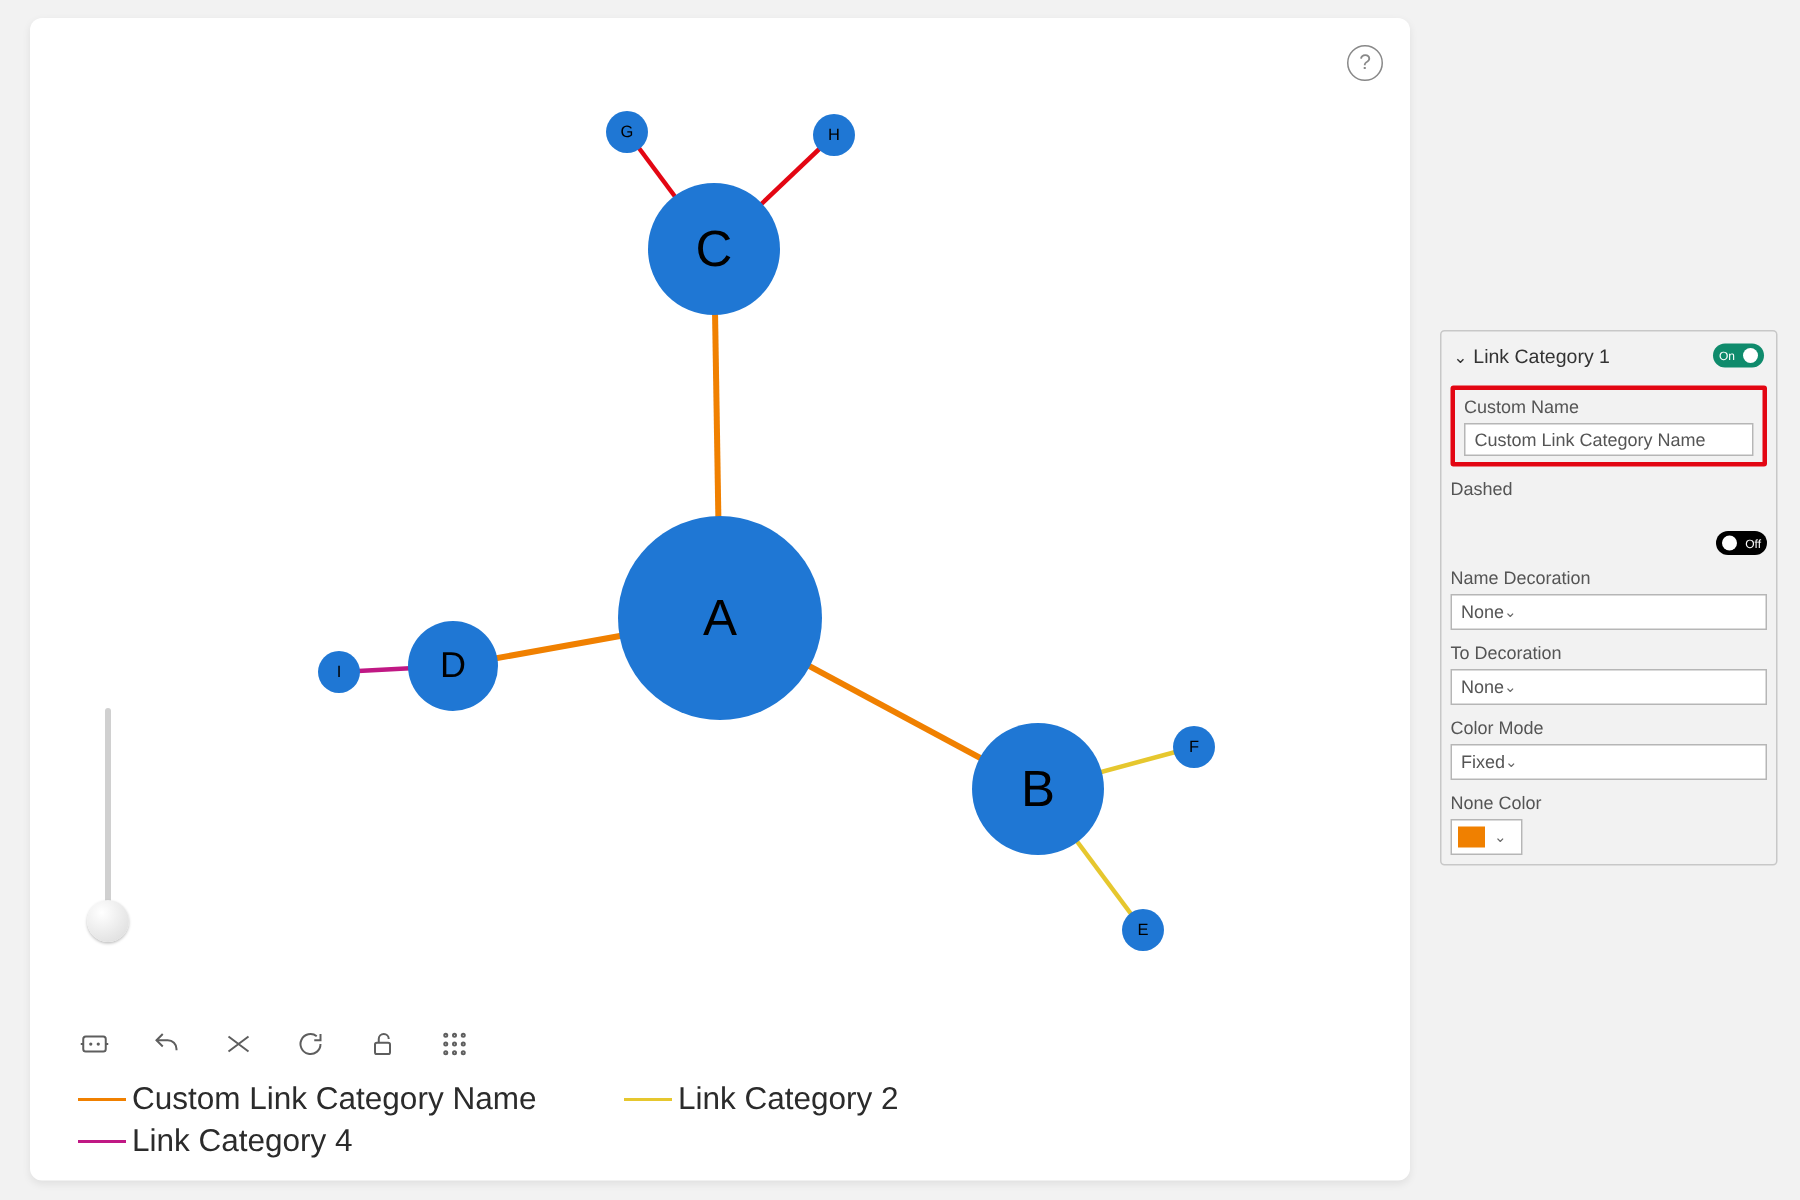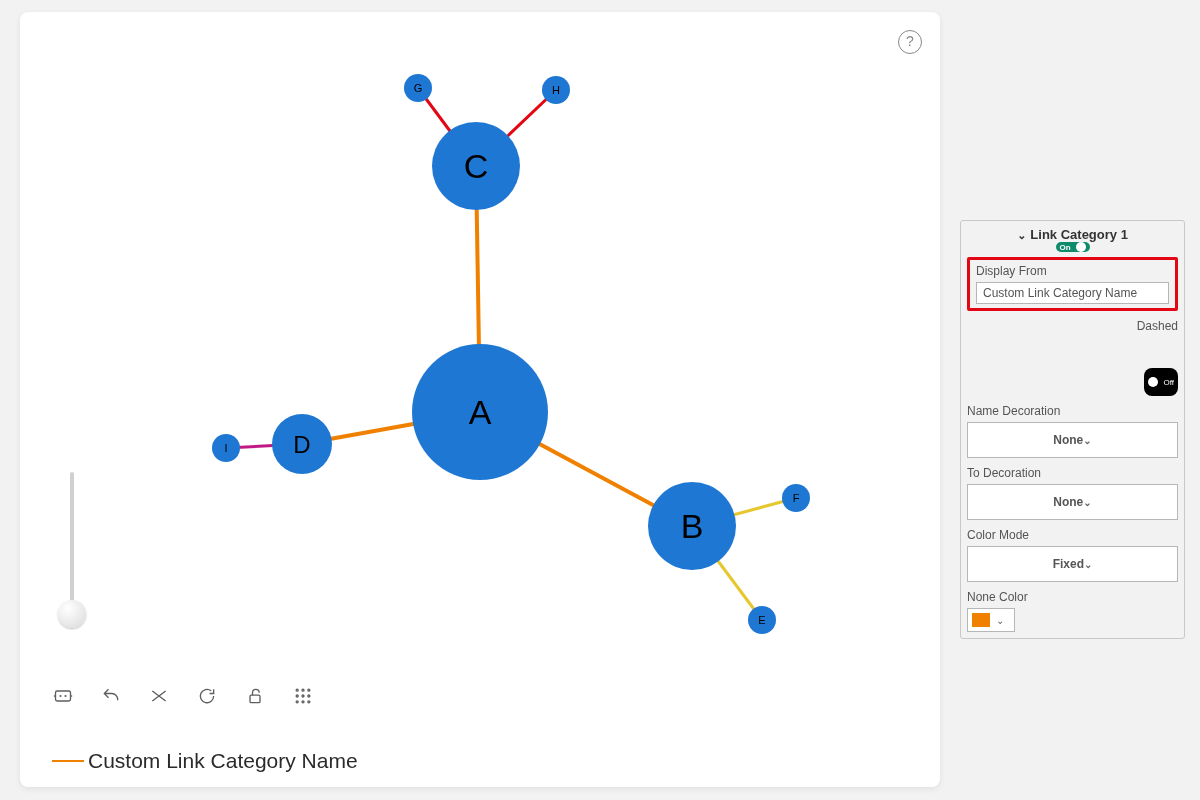--- a/index.html
+++ b/index.html
@@ -40,54 +40,54 @@
 .legend-item { display: flex; align-items: center; gap: 4px; font-size: 21px; color: #2b2b2b; }
 .legend-swatch { width: 32px; height: 0; border-top: 2px solid; }
 
 
 .panel {
   position: absolute; left: 960px; top: 220px; width: 225px;
   background: #f2f2f2; border: 1px solid #c8c8c8; border-radius: 3px;
   font-size: 12px; color: #555;
 }
 .panel-header {
-  display: flex; align-items: center; justify-content: space-between;
+  display: flex; align-items: flex-end; justify-content: space-between;
   padding: 6px 8px; height: 30px;
-  font-weight: 700; color: #333; font-size: 13px; flex-direction: column;
+  font-weight: 400; color: #333; font-size: 13px;
 }
 .panel-header .chev { font-size: 11px; margin-right: 4px; }
 .toggle {
   display: inline-flex; align-items: center;
-  width: 34px; height: 28px; border-radius: 8px;
+  width: 34px; height: 16px; border-radius: 8px;
   font-size: 8px; color: #fff; padding: 0 4px; cursor: pointer;
 }
 .toggle.on  { background: #0f8b6c; justify-content: flex-start; }
 .toggle.on::after  { content:""; width:10px; height:10px; background:#fff; border-radius:50%; margin-left:auto; }
 .toggle.off { background: #000000; justify-content: flex-end; margin-top: 35px; }
 .toggle.off::before{ content:""; width:10px; height:10px; background:#fff; border-radius:50%; margin-right:auto; }
 
 .panel-body { padding: 6px; display: flex; flex-direction: column; gap: 8px; }
 
 .field-group { display: flex; flex-direction: column; gap: 4px; }
 .field-label { font-size: 12px; color: #555; }
 
 .highlight-box { border: 3px solid #e30613; padding: 4px 6px; border-radius: 2px; }
 
 .text-input {
   width: 100%; height: 22px; border: 1px solid #b6b6b6; background:#fff;
   padding: 0 6px; font-size: 12px; color:#555;
 }
 .select {
-  width: 100%; height: 36px; border: 1px solid #b6b6b6; background:#fff;
+  width: 100%; height: 24px; border: 1px solid #b6b6b6; background:#fff;
   padding: 0 6px; font-size: 12px; color:#555;
-  display:flex; align-items:center; justify-content:center; cursor:pointer;font-weight:bold;
+  display:flex; align-items:center; justify-content:flex-start; cursor:pointer;
 }
 .select .caret { font-size:10px; color:#666; }
 
-.row-between { display:flex; justify-content:space-between; align-items:flex-end;flex-direction:column; }
+.row-between { display:flex; justify-content:space-between; align-items:flex-start; }
 
 .color-picker { display:inline-flex; align-items:center; border:1px solid #b6b6b6; background:#fff; height:24px; padding:0 4px; gap:6px; cursor:pointer; width:48px; }
 .color-sw { width:18px; height:14px; background:#f08000; }
 .color-picker .caret { font-size:10px; color:#666; }
 
 .node { fill:#1f77d4; }
 .node-label { font-size:24px; fill:#000; text-anchor:middle; dominant-baseline:central; font-family:inherit; }
 .node-label.small { font-size:11px; }
 </style>
 </head>
@@ -178,34 +178,42 @@
           <circle cx="19" cy="19" r="1.2"></circle>
       </svg>
     </span>
   </div>
 
   <div class="legend" id="legend">
       <div class="legend-item">
         <span class="legend-swatch" style="border-color: rgb(240, 128, 0);"></span>
         <span>Custom Link Category Name</span>
       </div>
+      <div class="legend-item">
+        <span class="legend-swatch" style="border-color: rgb(230, 199, 46);"></span>
+        <span>Link Category 2</span>
+      </div>
+      <div class="legend-item">
+        <span class="legend-swatch" style="border-color: rgb(192, 24, 132);"></span>
+        <span>Link Category 4</span>
+      </div>
     </div>
 </div>
 
 <div class="panel">
   <div class="panel-header">
     <span><span class="chev">⌄</span><span>Link Category 1</span></span>
     <span class="toggle on">
         <span>On</span>
       </span>
   </div>
   <div class="panel-body">
     <div class="highlight-box">
       <div class="field-group">
-        <span class="field-label">Display From</span>
+        <span class="field-label">Custom Name</span>
         <input class="text-input" value="Custom Link Category Name" style="">
       </div>
     </div>
 
     <div class="row-between">
       <span class="field-label">Dashed</span>
       <span class="toggle off">
           <span>Off</span>
         </span>
     </div>

